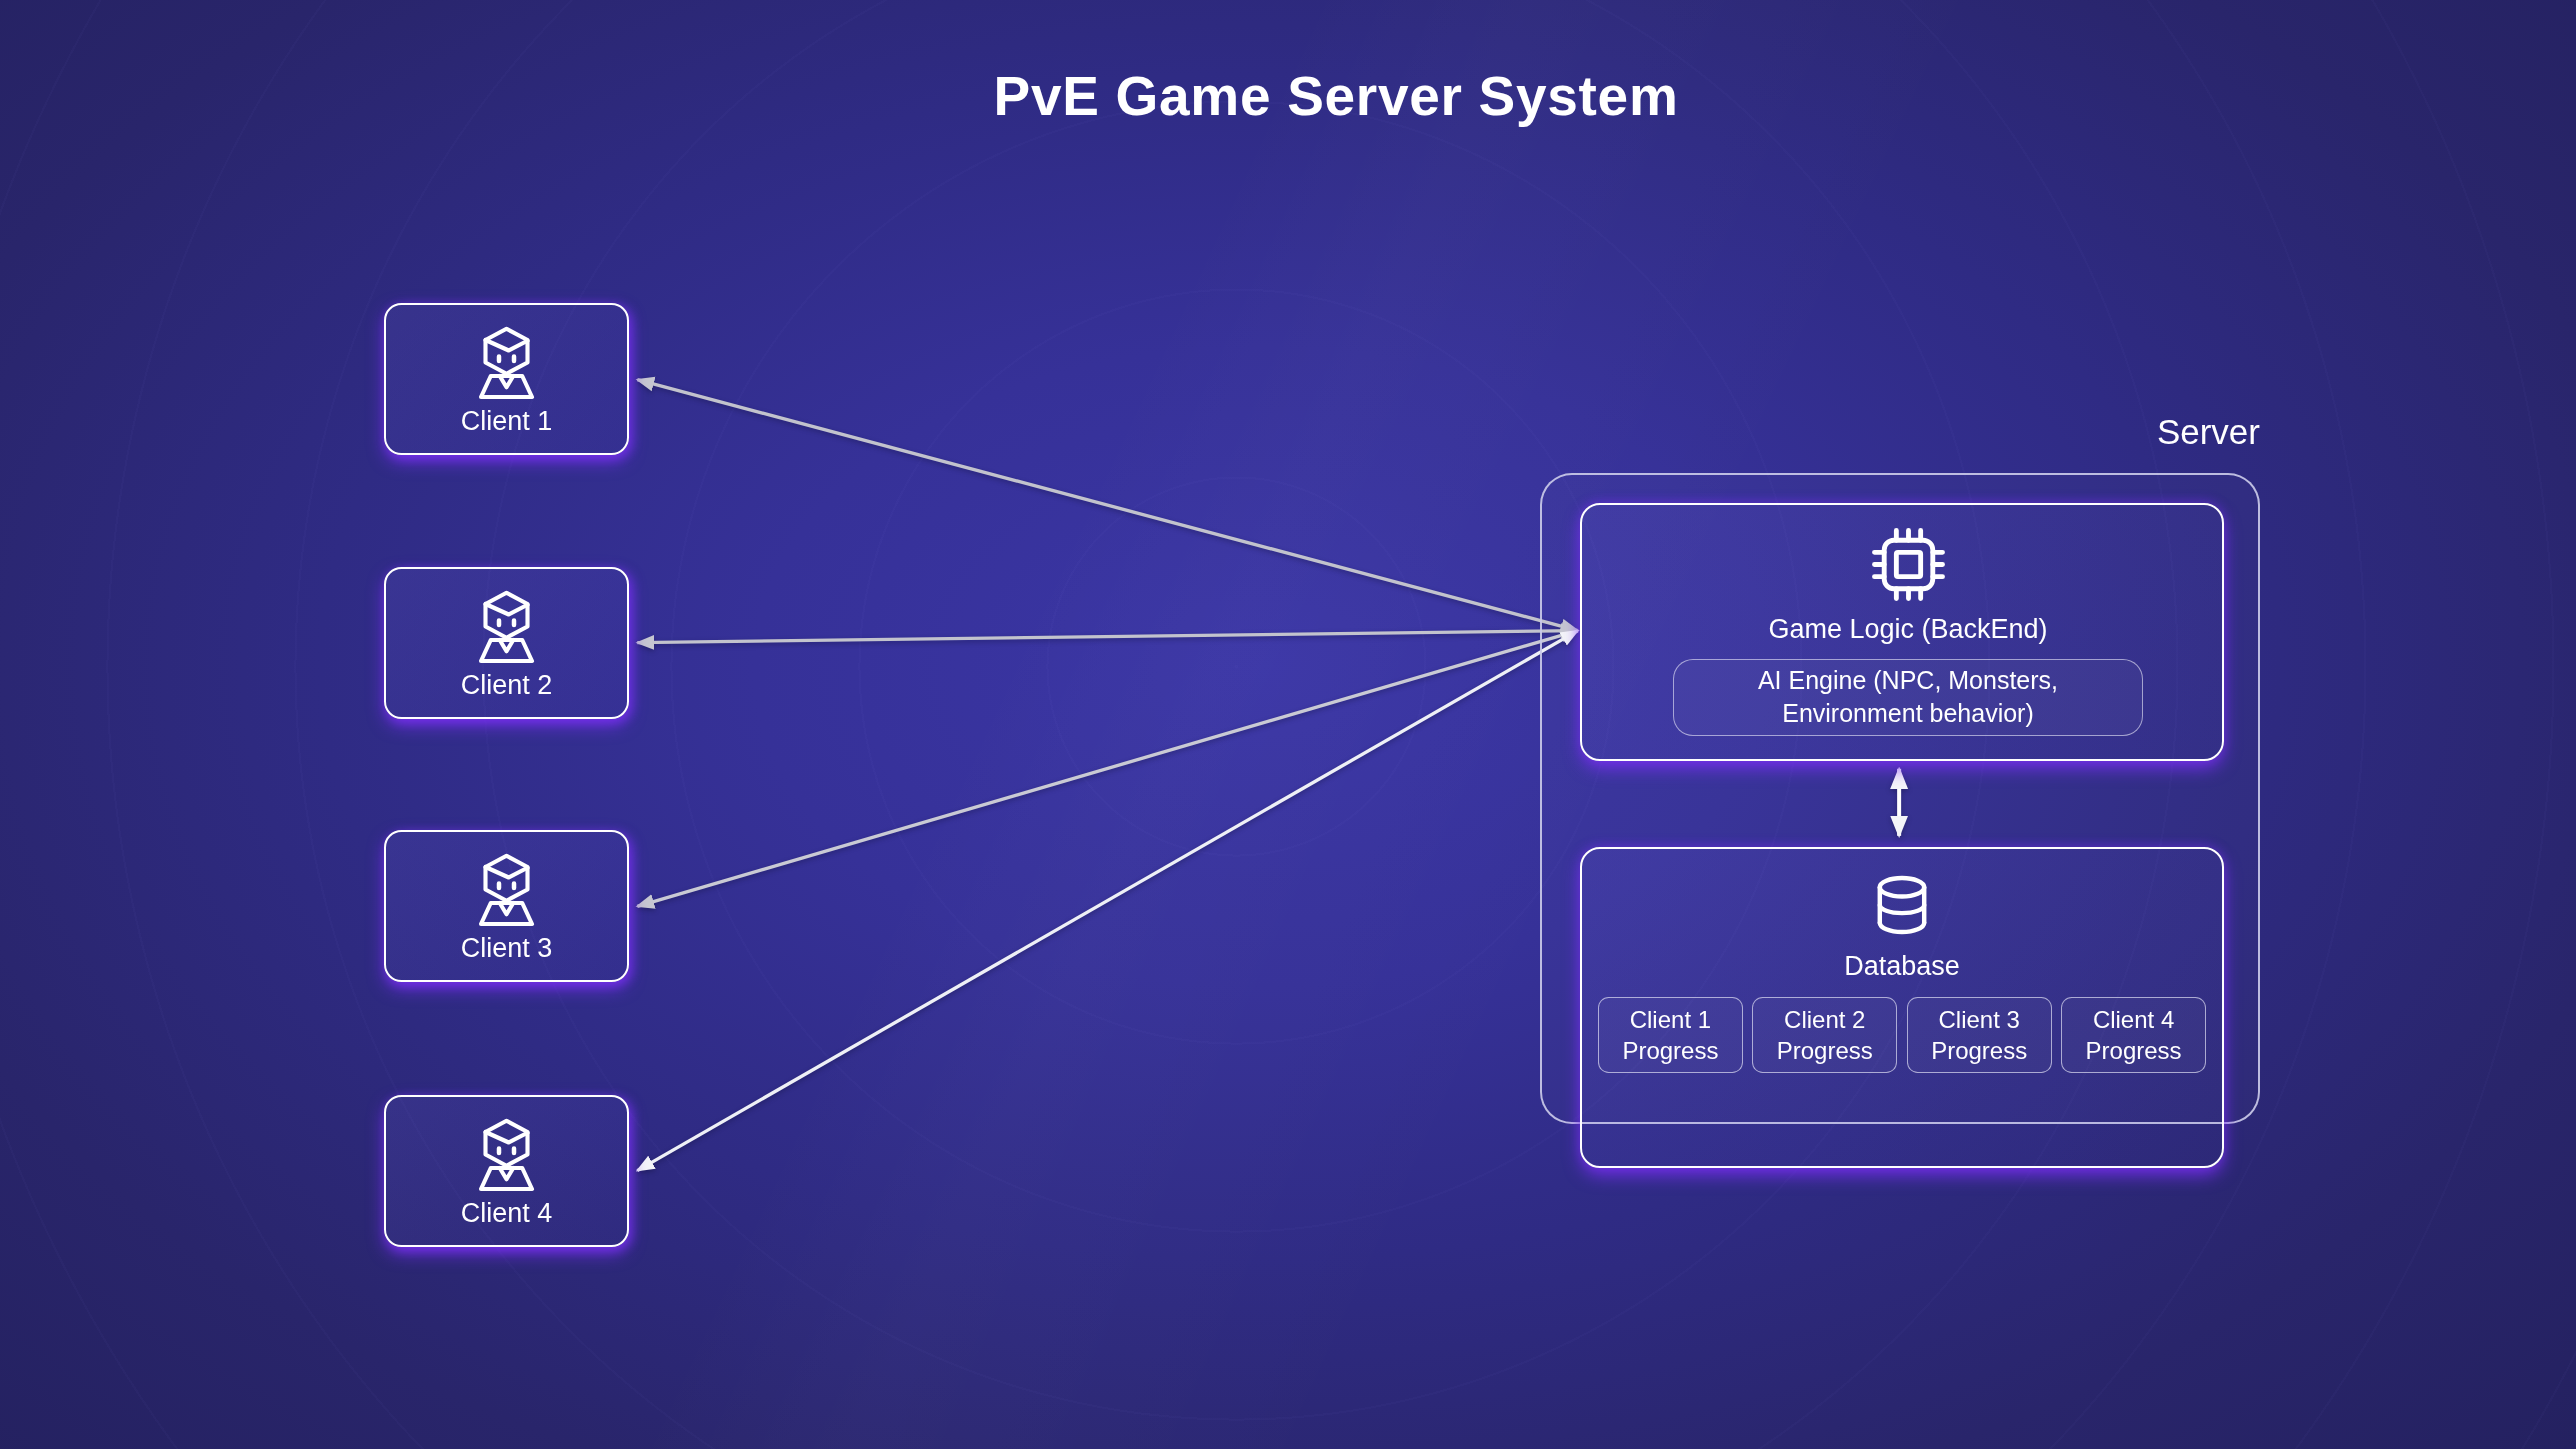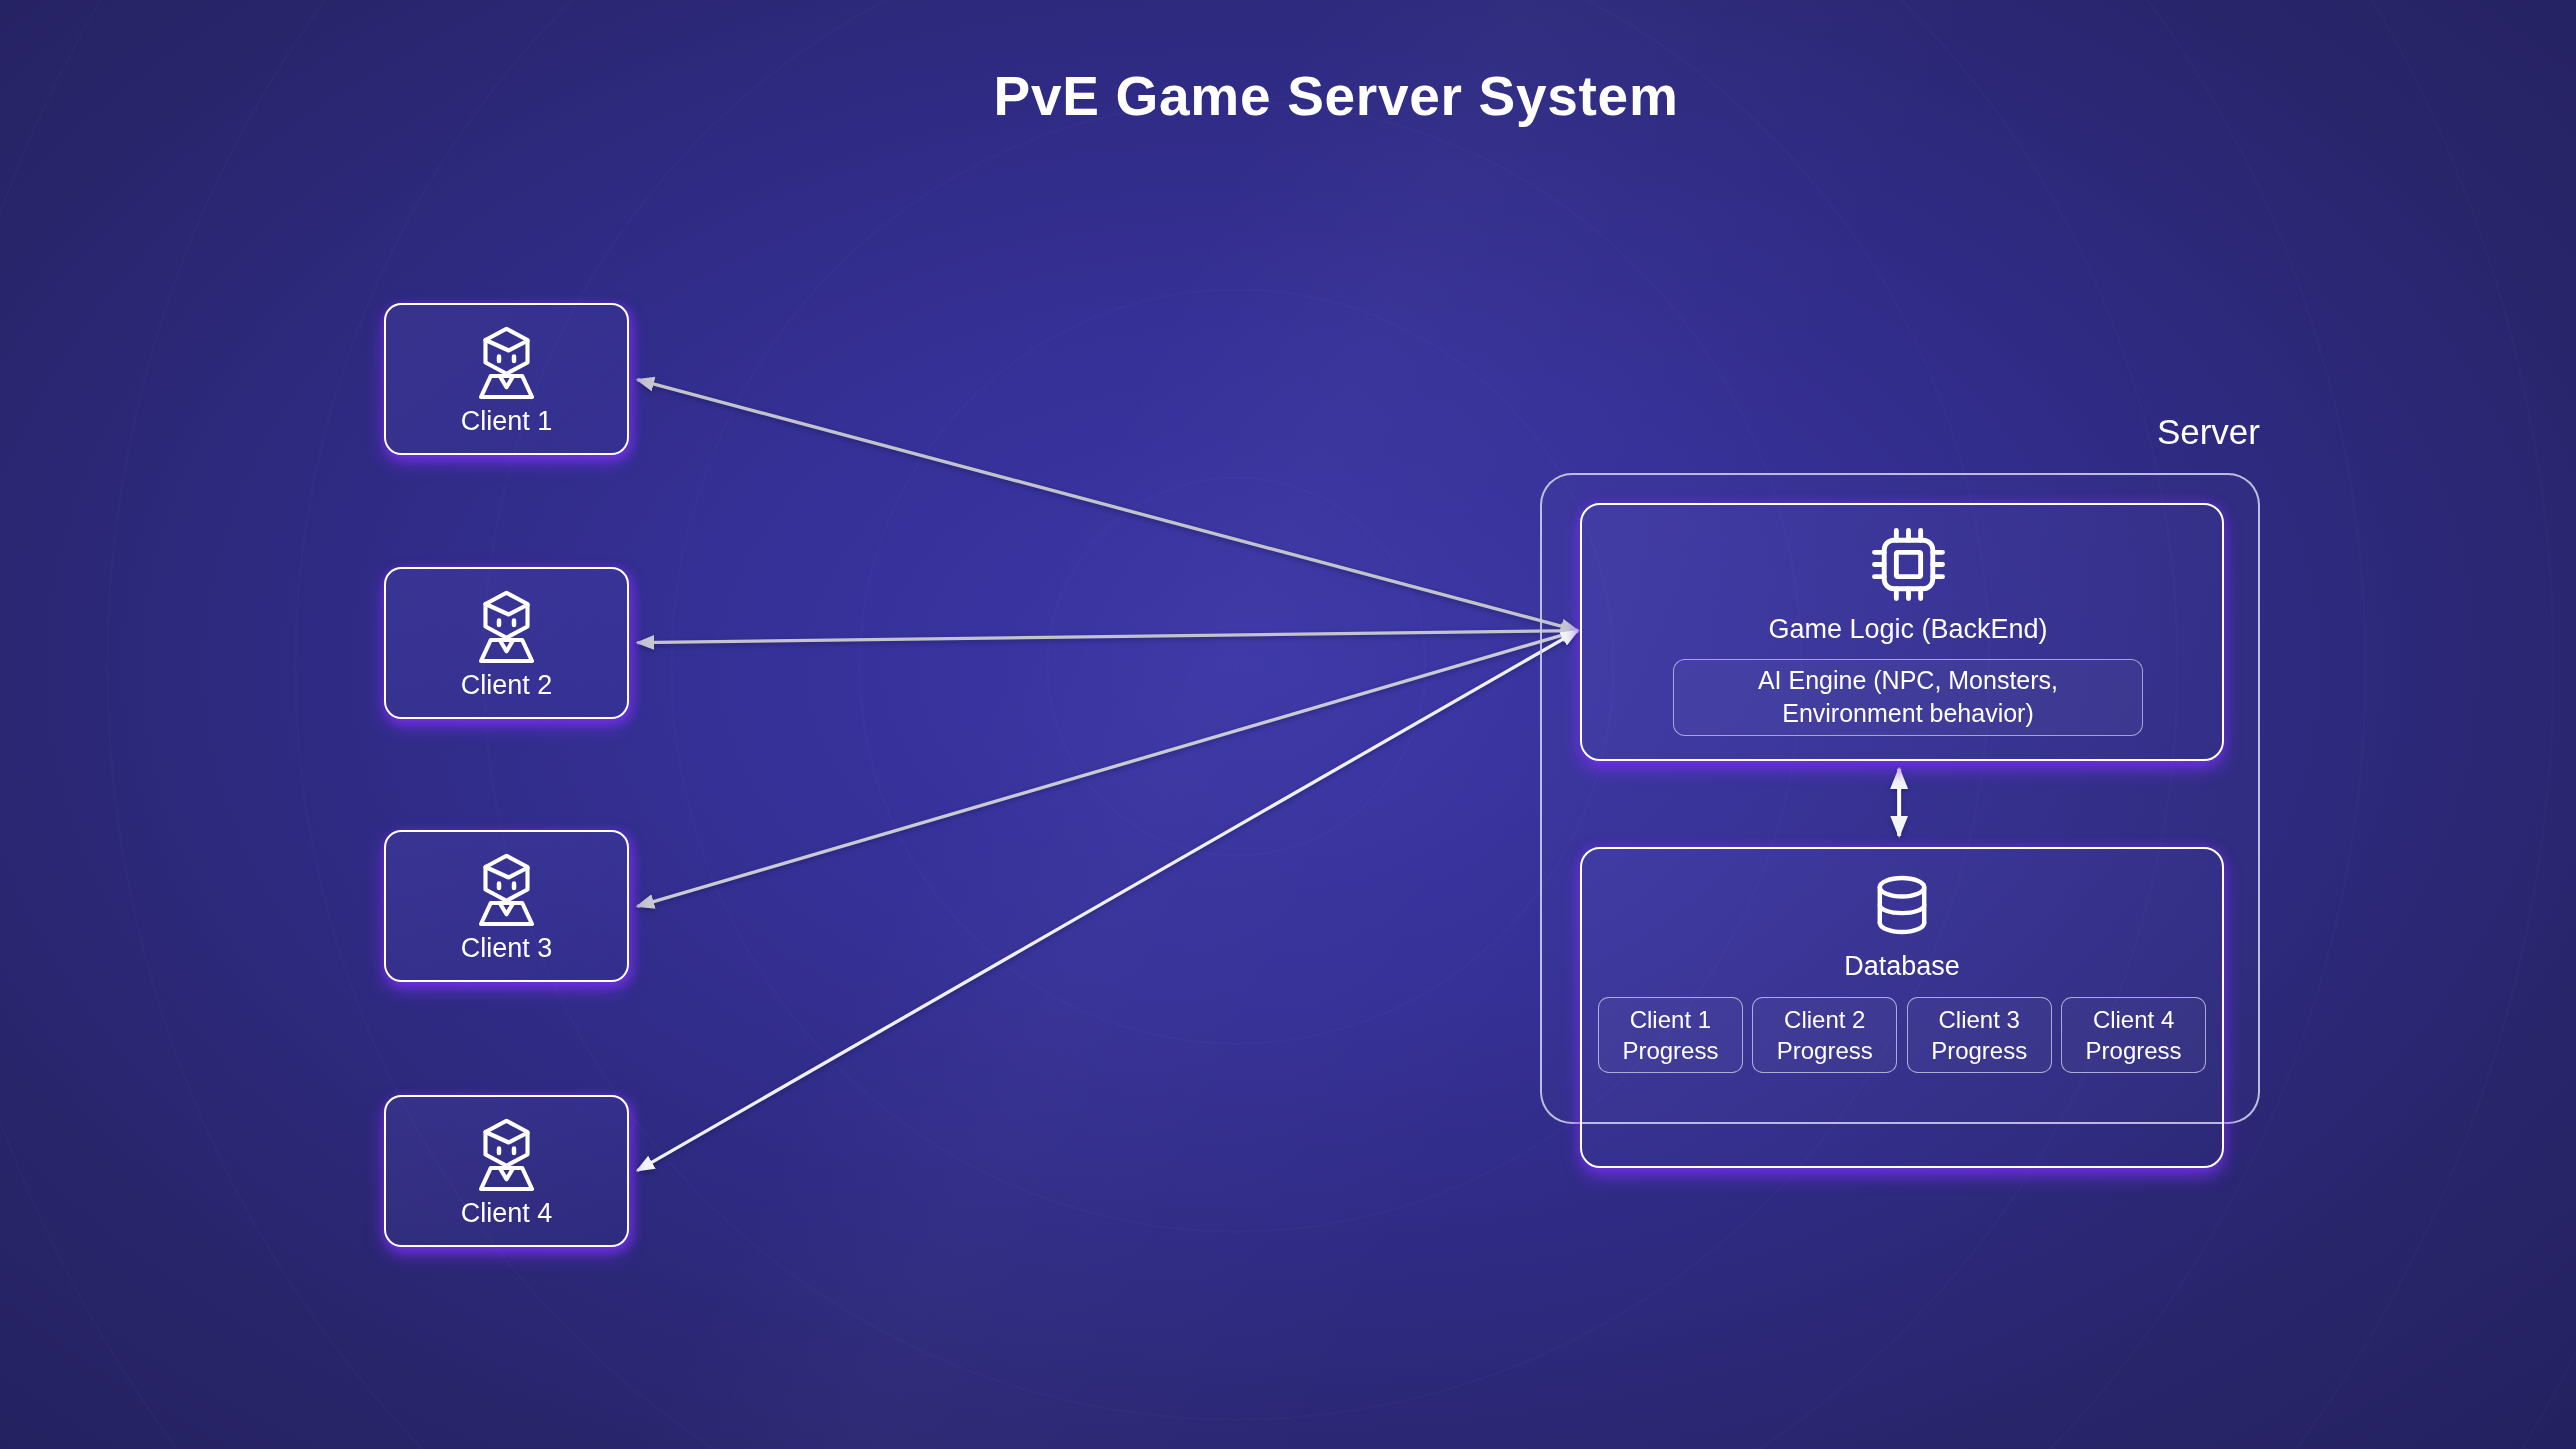--- a/index.html
+++ b/index.html
@@ -60,21 +60,21 @@
     display:flex; flex-direction:column; align-items:center;
   }
   .game-logic { top:28px; height:258px; padding-top:19px;padding-left:12px; }
   .database   { top:372px; height:321px; padding-top:19px; }
   .game-logic .icon { width:81px; height:81px; }
   .database   .icon { width:74px; height:74px; }
   .inner-node .label { margin-top:9.4px; font-size:27px; }
 
   .ai-box {
     margin-top:13.4px; width:470px; height:77px;
-    border:1.3px solid rgba(235,235,250,0.60); border-radius:12px;
+    border:1.3px solid rgba(235,235,250,0.60); border-radius:20px;
     background:rgba(255,255,255,0.035);
     display:flex; align-items:center; justify-content:center;
     font-size:25px; line-height:1.35; text-align:center;
   }
   .progress-row {
     margin-top:14.8px; display:flex; gap:9.4px; justify-content:center;
   }
   .progress-box {
     width:145px; height:76px;
     border:1.3px solid rgba(235,235,250,0.65); border-radius:10.7px;

